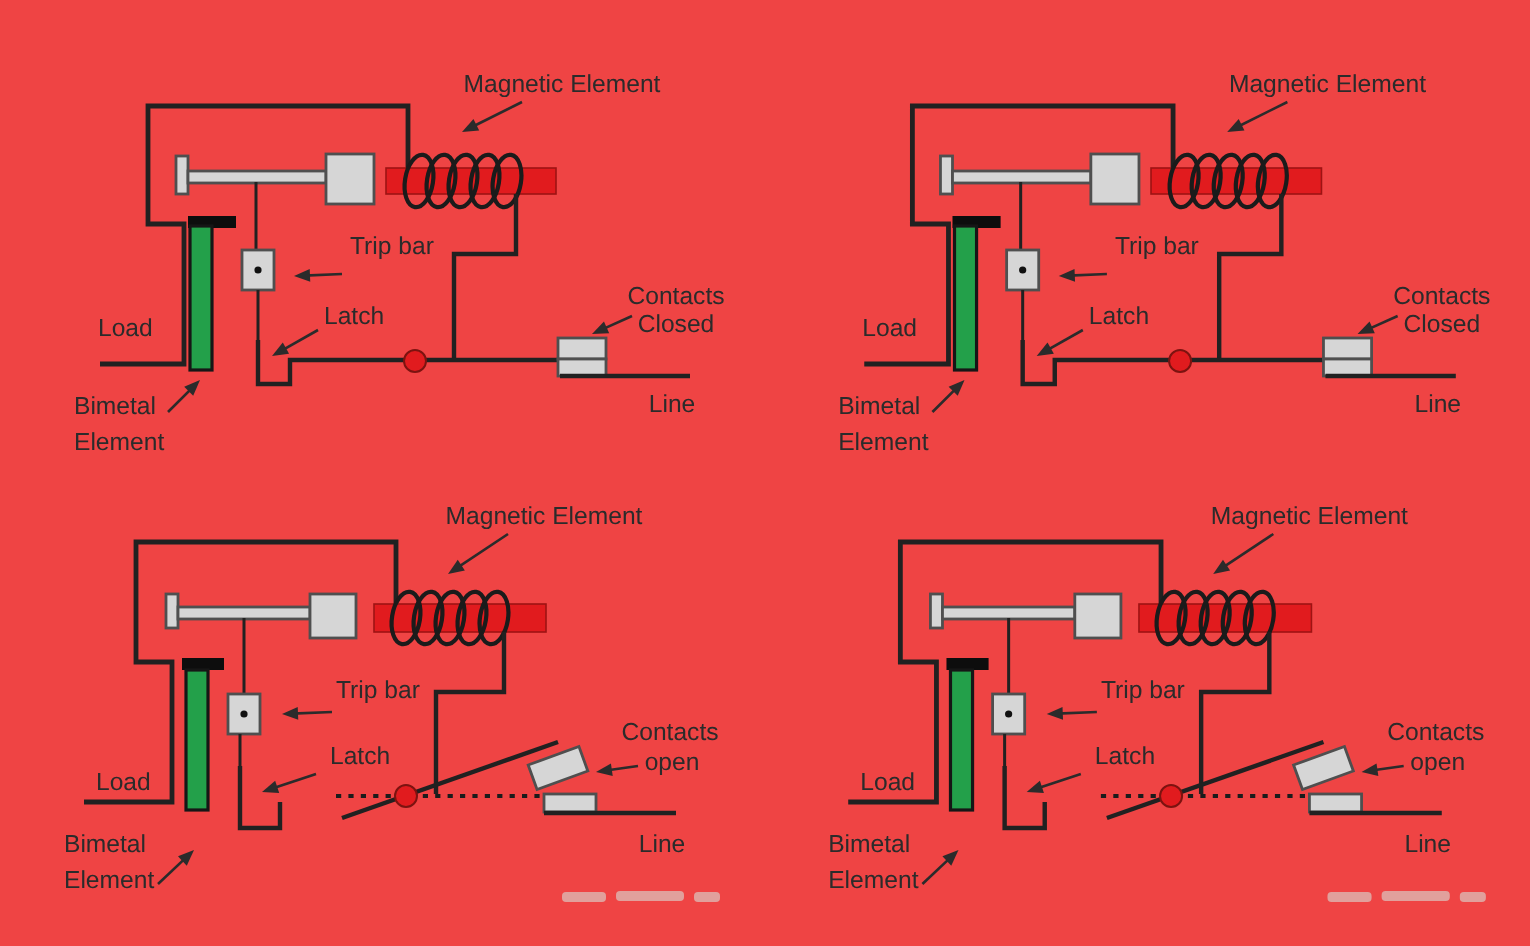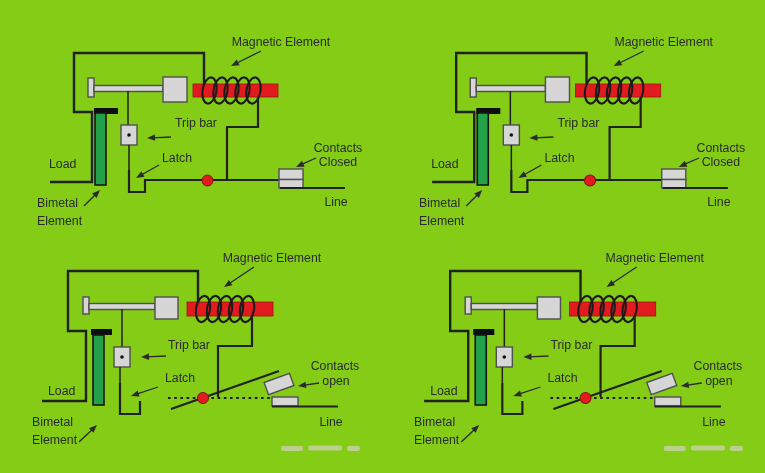--- a/index.html
+++ b/index.html
@@ -1,16 +1,16 @@
 <!DOCTYPE html>
 <html><head>
 <meta charset="utf-8">
 <style>
   html,body{margin:0;padding:0;background:#ffffff;}
-  #canvas{position:relative;width:765px;height:473px;background:#84cc16;overflow:hidden;
+  #canvas{position:relative;width:765px;height:473px;background:#ef4444;overflow:hidden;
           font-family:"Liberation Sans",sans-serif;}
   .panel{position:absolute;}
   .panel svg{display:block;width:100%;height:100%;}
   #p0{left:0;top:0;width:382px;height:236px;}
   #p1{left:382px;top:0;width:383px;height:236px;}
   #p2{left:0;top:237px;width:382px;height:236px;}
   #p3{left:382px;top:237px;width:383px;height:236px;}
   text{font-family:"Liberation Sans",sans-serif;}
 </style>
 </head>

